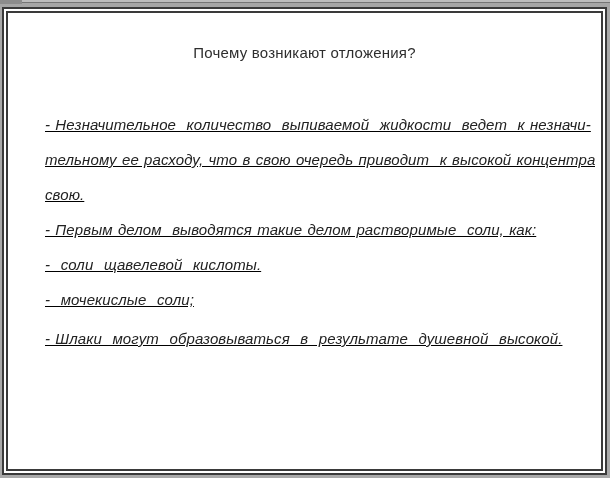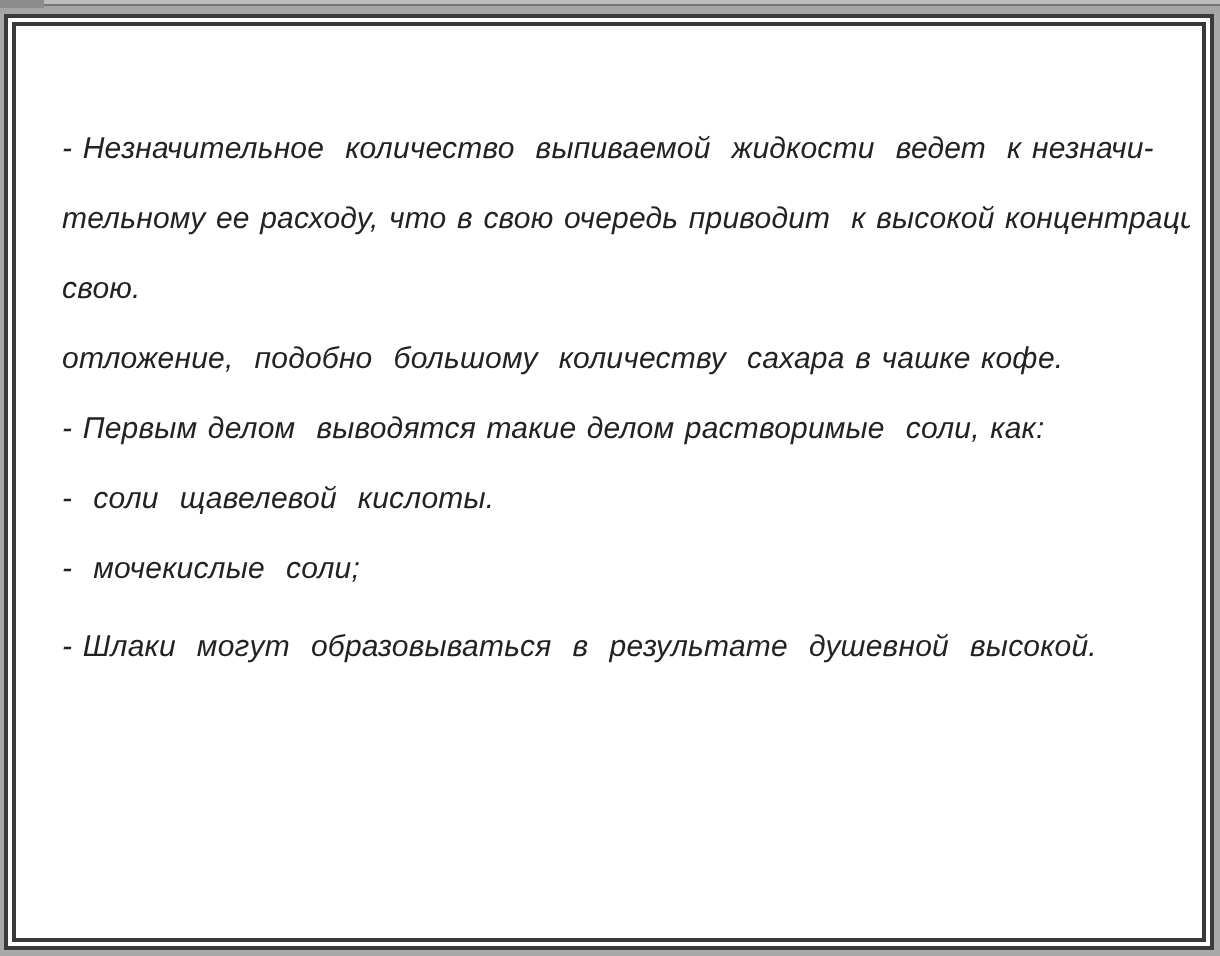--- a/index.html
+++ b/index.html
@@ -46,22 +46,23 @@
     height: 20px;
     line-height: 20px;
     text-align: center;
     font-size: 15px;
     color: #2e2e2e;
     letter-spacing: 0.2px;
     white-space: pre;
   }
   .body-text {
     margin-top: 44px;
-    padding-left: 23px;
+    padding-left: 37px;
     padding-right: 6px;
+    text-decoration: underline;
   }
   .para { margin: 0; }
   .para.spaced { margin-top: 4px; }
   .line {
     height: 35px;
     line-height: 35px;
     font-size: 15px;
     font-style: italic;
     color: #222222;
     white-space: pre;
@@ -71,28 +72,28 @@
   }
 </style>
 </head>
 <body>
 
 <div class="frame">
   <div class="edge-top">
     <div class="corner-tab"></div>
   </div>
   <div class="page">
+    <div class="page-title">Почему возникают отложения?</div>
     <div class="body-text">
       <div class="para">
         <div class="line">- Незначительное  количество  выпиваемой  жидкости  ведет  к незначи-</div>
         <div class="line">тельному ее расходу, что в свою очередь приводит  к высокой концентрации</div>
         <div class="line">свою.</div>
       </div>
       <div class="para">
-        <div class="line">отложение,  подобно  большому  количеству  сахара в чашке кофе.</div>
       </div>
       <div class="para">
         <div class="line">- Первым делом  выводятся такие делом растворимые  соли, как:</div>
       </div>
       <div class="para">
         <div class="line">-  соли  щавелевой  кислоты.</div>
       </div>
       <div class="para">
         <div class="line">-  мочекислые  соли;</div>
       </div>

